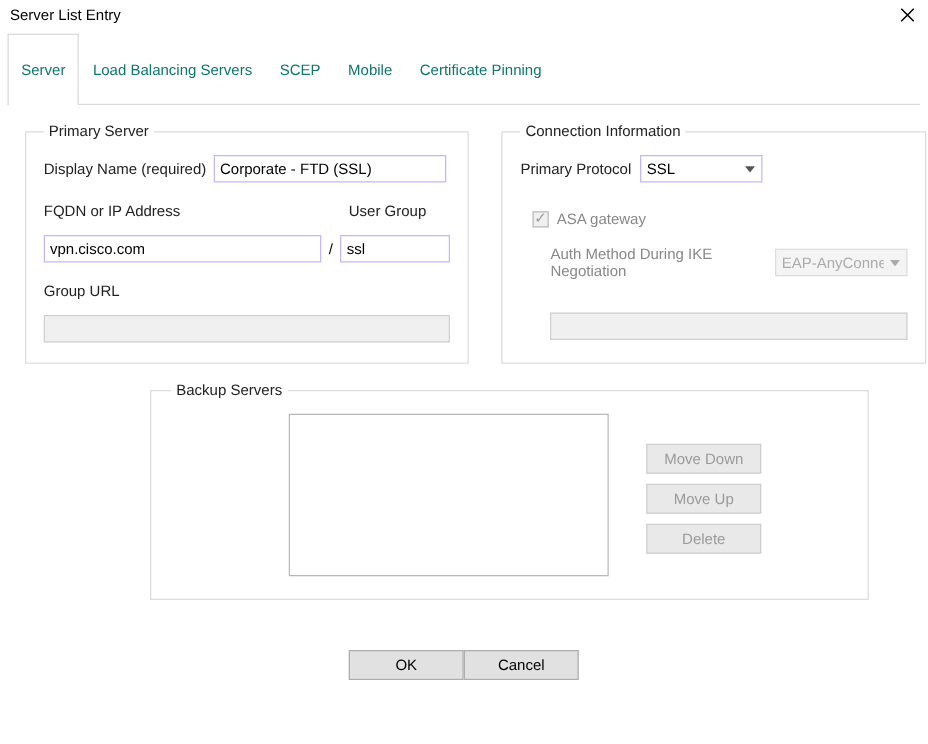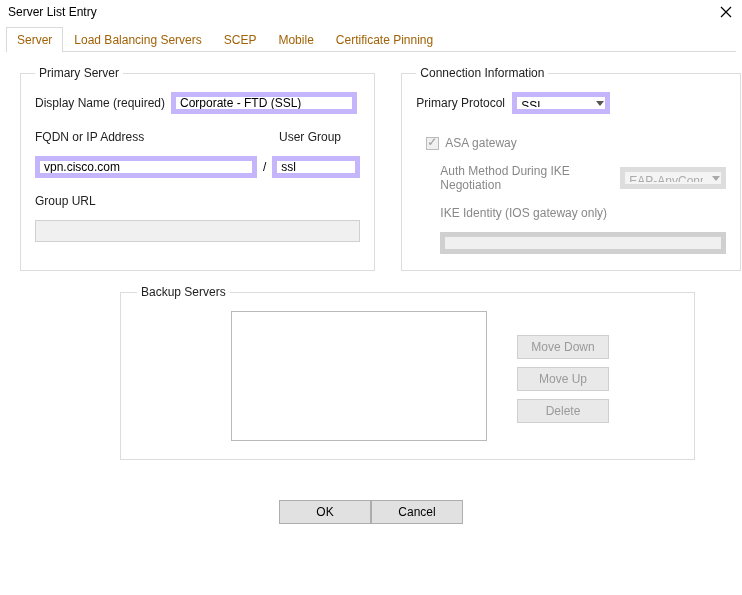--- a/index.html
+++ b/index.html
@@ -27,27 +27,27 @@
     cursor: pointer;
   }
   .tabs-wrap {
     padding: 2px 6px 0 6px;
   }
   .tabs {
     display: flex;
     border-bottom: 1px solid #d9d9d9;
   }
   .tab {
-    padding: 5px 10px;
+    padding: 21px 10px;
     border: 1px solid transparent;
     border-bottom: none;
     position: relative;
     top: 1px;
     cursor: pointer;
-    color: #a16207;
+    color: #0f766e;
   }
   .tab.active {
     border-color: #d9d9d9;
     background: #fff;
   }
   .content {
     padding: 14px 20px 8px 20px;
   }
   .row-groups {
     display: flex;
@@ -64,21 +64,21 @@
   }
   .primary-server { width: 368px; }
   .conn-info { flex: 1; }
   label { color: #222; }
   .disabled-label { color: #888; }
   input[type="text"], select {
     font-family: inherit;
     font-size: 12px;
     padding: 2px 4px;
     height: 22px;
-    border: 5px solid #c4b5fd;
+    border: 1px solid #c4b5fd;
     background: #fff;
   }
   input[type="text"]:disabled, select:disabled {
     background: #f0f0f0;
     color: #888;
     border-color: #d0d0d0;
   }
   .ro-box {
     height: 22px;
     background: #f0f0f0;
@@ -222,21 +222,20 @@
         <div class="form-row" style="margin-bottom:14px; padding-left:14px">
           <span class="disabled-label" style="width:180px">Auth Method During IKE Negotiation</span>
           <span class="select-wrap disabled">
             <select disabled="" style="width:106px">
               <option>EAP-AnyConnect</option>
             </select>
           </span>
         </div>
 
         <div style="padding-left:14px">
-          <span class="disabled-label">IKE Identity (IOS gateway only)</span>
           <div class="gap"></div><div class="gap"></div>
           <input type="text" disabled="" style="width: 286px;" value="">
         </div>
       </div>
     </fieldset>
   </div>
 
   <div class="backup-wrap backup">
     <fieldset>
       <legend>Backup Servers</legend>

